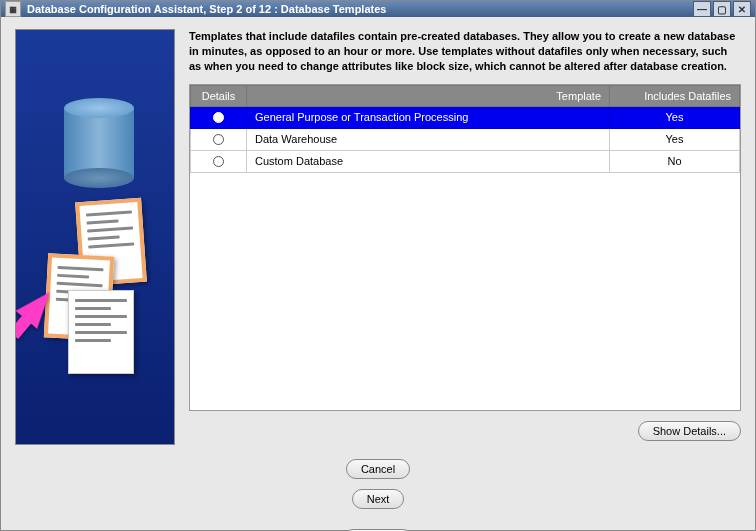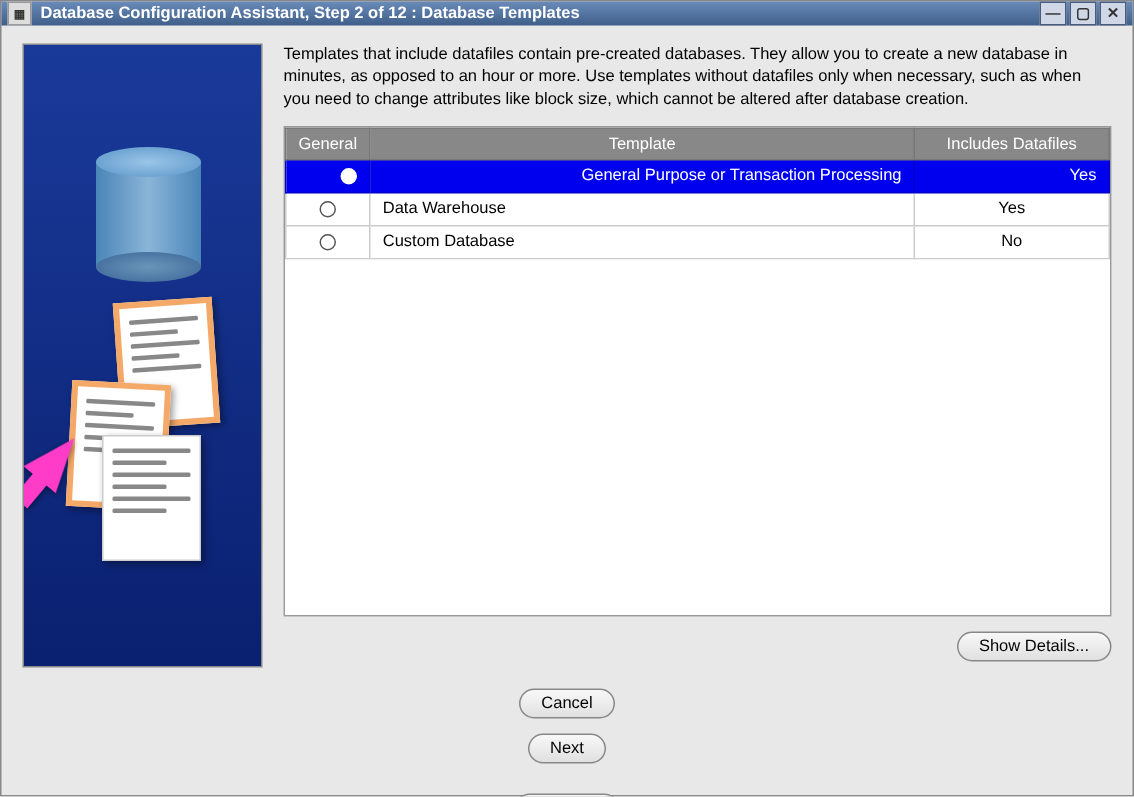--- a/index.html
+++ b/index.html
@@ -122,55 +122,55 @@
     .main-panel {
       flex: 1;
       display: flex;
       flex-direction: column;
     }
     .description {
       font-size: 11px;
       color: #000;
       line-height: 1.35;
       margin-bottom: 10px;
+      font-weight: bold;
     }
     .table-container {
       flex: 1;
       border: 1px solid #999;
       background: #fff;
       overflow: hidden;
       display: flex;
       flex-direction: column;
     }
     table {
       width: 100%;
       border-collapse: collapse;
       font-size: 11px;
     }
     thead th {
       background: #888;
       color: #fff;
       font-weight: normal;
-      text-align: center;
+      text-align: right;
       padding: 4px 8px;
       border: 1px solid #777;
       height: 20px;
     }
     thead th.col-select { width: 56px; text-align: center; }
     thead th.col-includes { width: 130px; }
     tbody td {
       padding: 4px 8px;
       border: 1px solid #ccc;
       height: 22px;
     }
     tbody tr.selected td {
       background: #0000ee;
       color: #fff;
       border: 1px solid #0000cc;
-      text-align: right;
     }
     td.col-select { text-align: center; }
     td.col-includes { text-align: center; }
     .radio {
       display: inline-block;
       width: 11px; height: 11px;
       border: 1px solid #555;
       border-radius: 50%;
       background: #fff;
       position: relative;
@@ -277,21 +277,21 @@
       <div class="arrow"></div>
     </div>
 
     <div class="main-panel">
       <div class="description">Templates that include datafiles contain pre-created databases. They allow you to create a new database in minutes, as opposed to an hour or more. Use templates without datafiles only when necessary, such as when you need to change attributes like block size, which cannot be altered after database creation.</div>
 
       <div class="table-container">
         <table>
           <thead>
             <tr>
-              <th class="col-select">General</th>
+              <th class="col-select">Details</th>
               <th>Template</th>
               <th class="col-includes">Includes Datafiles</th>
             </tr>
           </thead>
           <tbody>
             <tr class="selected">
               <td class="col-select"><span class="radio checked"></span></td>
               <td>General Purpose or Transaction Processing</td>
               <td class="col-includes">Yes</td>
             </tr>

